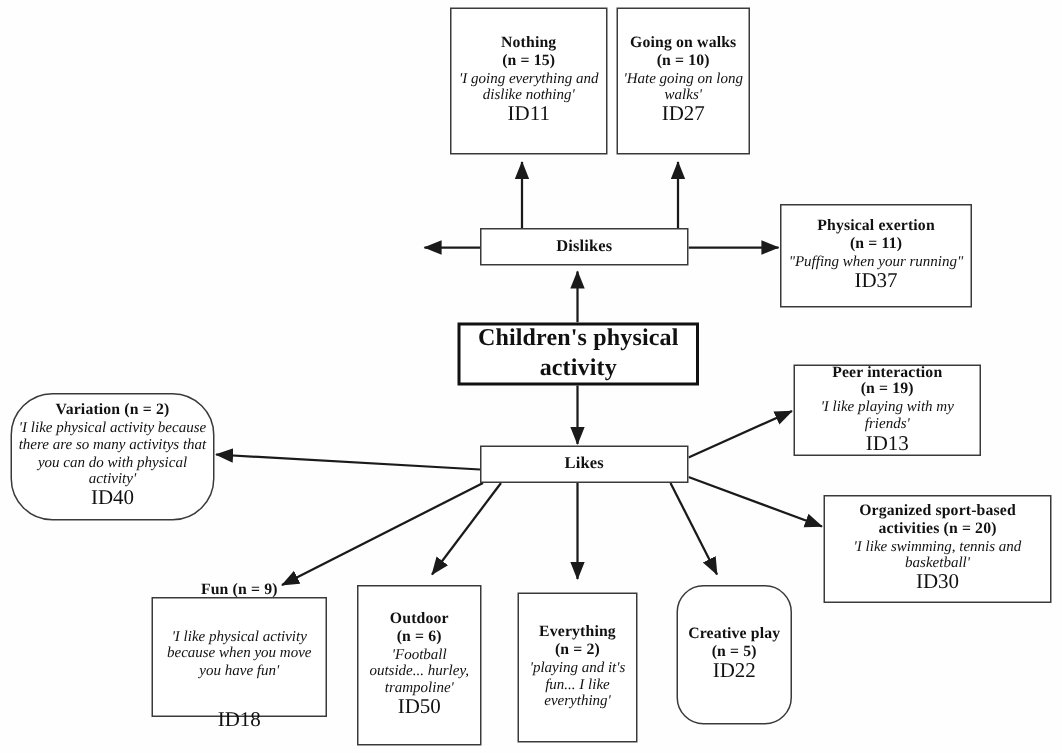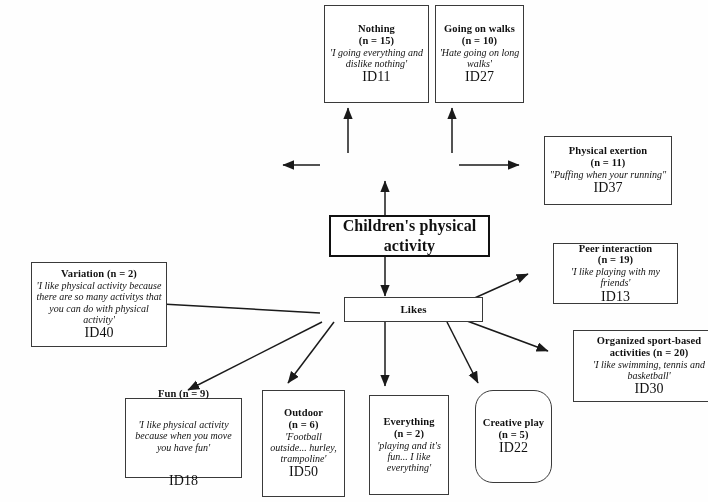--- a/index.html
+++ b/index.html
@@ -29,21 +29,20 @@
     border: 1.3px solid #3a3a3a;
     display: flex;
     flex-direction: column;
     align-items: center;
     justify-content: center;
     text-align: center;
     color: #111111;
     line-height: 1.12;
     padding: 2px 3px;
     z-index: 2;
-    margin-left: 24px;
   }
   .node.thick {
     border: 2.2px solid #111111;
   }
   .node.bar {
     justify-content: center;
     padding: 2px 4px;
   }
   .ttl {
     font-weight: bold;
@@ -121,30 +120,33 @@
   </div>
 
 
   <div class="node" style="left:520px; top:136px; width:128px; height:69px;">
     <div class="ttl">Physical exertion</div>
     <div class="ttl">(n = 11)</div>
     <div class="quote">"Puffing when your running"</div>
     <div class="idtag">ID37</div>
   </div>
 
+  <div class="node bar" style="left:320px; top:152px; width:139px; height:25px;">
+    <div class="ttl bar-label">Dislikes</div>
+  </div>
 
   <div class="node thick" style="left:305px; top:215px; width:161px; height:42px;">
     <div class="ttl center-label">Children's physical activity</div>
   </div>
 
   <div class="node bar" style="left:320px; top:297px; width:139px; height:25px;">
     <div class="ttl bar-label">Likes</div>
   </div>
 
-  <div class="node" style="left:7px; top:262px; width:136px; height:85px;">
+  <div class="node" style="left:7px; top:262px; width:136px; height:85px;border-radius:28px;">
     <div class="ttl">Variation (n = 2)</div>
     <div class="quote">'I like physical activity because there are so many activitys that you can do with physical activity'</div>
     <div class="idtag">ID40</div>
   </div>
 
   <div class="node" style="left:529px; top:243px; width:125px; height:61px;">
     <div class="ttl">Peer interaction</div>
     <div class="ttl">(n = 19)</div>
     <div class="quote">'I like playing with my friends'</div>
     <div class="idtag">ID13</div>

